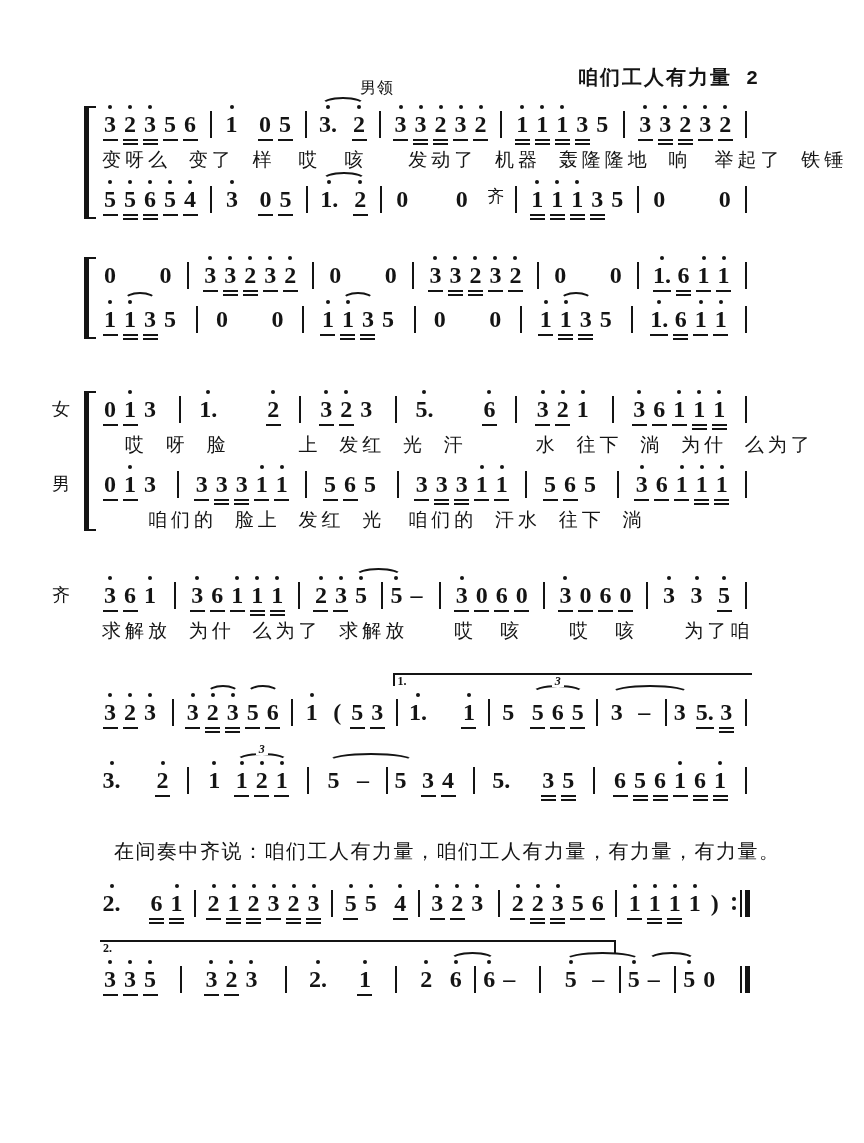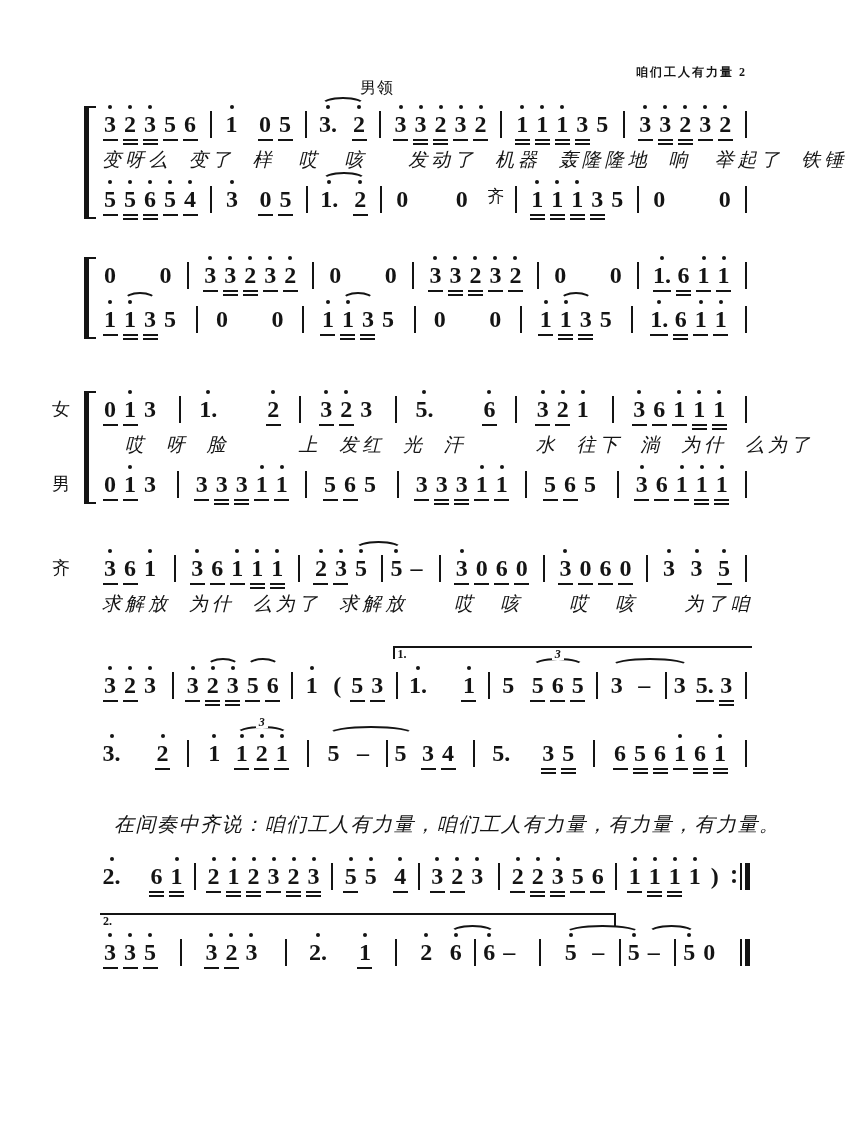--- a/index.html
+++ b/index.html
@@ -1,18 +1,18 @@
 <!DOCTYPE html>
 <html><head>
 <meta charset="utf-8">
 <style>
   html,body{margin:0;padding:0;background:#888;}
   .sheet{position:relative;width:864px;height:1143px;background:#ffffff;overflow:hidden;
          font-family:"Liberation Serif",serif;color:#141414;}
-  .title{position:absolute;top:64px;right:117px;font-size:12px;letter-spacing:2px;font-weight:600;}
+  .title{position:absolute;top:64px;right:104px;font-size:20px;letter-spacing:2px;font-weight:600;font-family:Liberation Mono, monospace;}
   .score{position:absolute;top:102px;left:100px;width:650px;}
   .system{position:relative;}
   .system.bracketed::before{content:"";position:absolute;left:-16px;top:4px;bottom:2px;width:7px;
          border-left:5px solid #141414;border-top:2.5px solid #141414;border-bottom:2.5px solid #141414;}
   .sys-1{margin-bottom:32px}.sys-2{margin-bottom:46px}.sys-3{margin-bottom:40px}
   .sys-4{margin-bottom:46px}.sys-5{margin-bottom:24px}.sys-6{margin-bottom:16px}
   .sys-7{margin-bottom:32px}
   .annotation{position:absolute;top:-24px;font-size:16px;letter-spacing:1px;}
   .line-row{position:relative;}
   .voice-label{position:absolute;left:-48px;top:10px;font-size:18px;}
@@ -33,21 +33,21 @@
   .grp{display:inline-flex;position:relative;align-items:flex-start;}
   .arcline{position:absolute;top:-5px;left:4px;right:4px;height:12px;
            border:2.4px solid transparent;border-top:2.4px solid #141414;border-radius:50%;}
   .trinum{position:absolute;top:-15px;left:50%;transform:translateX(-50%);
           font-size:12px;font-style:italic;font-weight:bold;background:#fff;padding:0 3px;line-height:12px;}
   .inline-label{font-size:17px;margin:8px 1px 0 4px;white-space:nowrap;}
   .volta{position:absolute;top:-17px;height:11px;border-top:2px solid #141414;}
   .volta.tick-left{border-left:2px solid #141414;}
   .volta.tick-right{border-right:2px solid #141414;}
   .vlabel{position:absolute;left:3px;top:-1px;font-size:12px;font-weight:bold;}
-  .lyrics{font-size:19px;letter-spacing:4px;word-spacing:9px;margin:1px 0 4px 2px;white-space:pre;font-style:italic;}
+  .lyrics{font-size:19px;letter-spacing:4px;word-spacing:9px;margin:1px 0 4px 2px;white-space:pre;}
   .lyrics.speech{font-size:20px;letter-spacing:1.5px;word-spacing:2px;margin-left:14px;margin-top:36px;}
 </style>
 </head>
 <body>
 
 <div class="sheet">
   <div class="title">咱们工人有力量 2</div>
   <div class="score" id="score">
       <div class="system sys-1 bracketed">
         <div class="annotation" style="left: 40%;">男领</div>
@@ -1206,20 +1206,21 @@
                 <span class="num">1</span>
                 <span class="ur">
                   <span class="ul"></span>
                   <span class="ul"></span>
                 </span>
               </span>
             </span>
             <span class="barline"></span>
           </div>
         </div>
+        <div class="lyrics">　　咱们的 脸上 发红 光　咱们的 汗水 往下 淌</div>
       </div>
       <div class="system sys-4">
         <div class="line-row">
           <span class="voice-label">齐</span>
           <div class="music-line">
             <span class="measure">
               <span class="note">
                 <span class="dr">
                   <span class="dot"></span>
                 </span>

